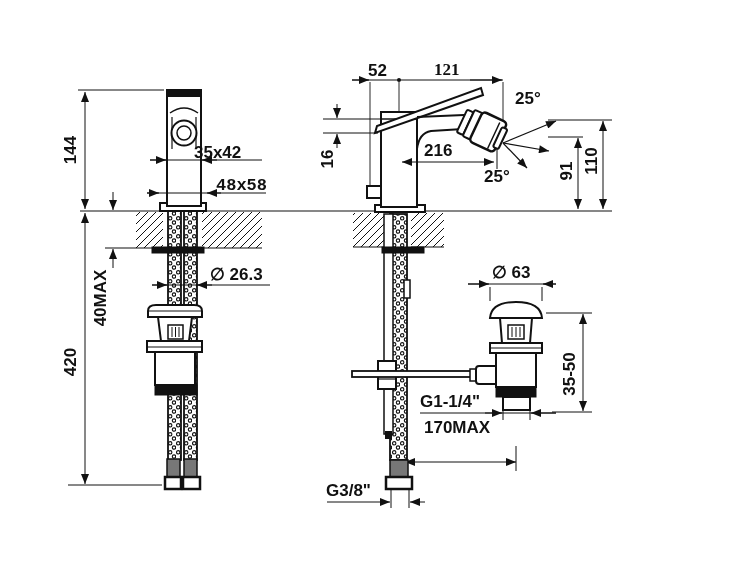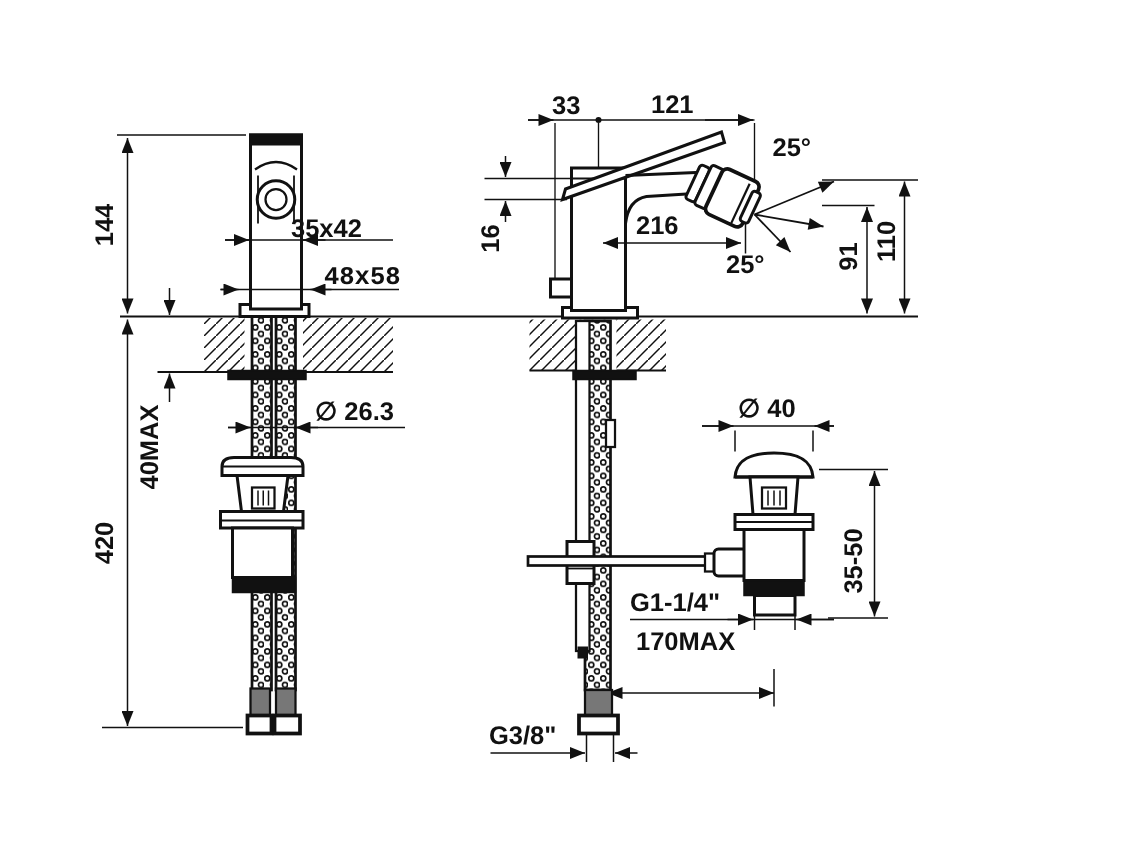--- a/index.html
+++ b/index.html
@@ -252,28 +252,28 @@
   </g>
 </svg>
 
   <div class="lbl rot" style="left:70px;top:150px;">144</div>
   <div class="lbl rot" style="left:70px;top:362px;">420</div>
   <div class="lbl rot" style="left:100px;top:298px;">40MAX</div>
   <div class="lbl" style="left:194px;top:144px;">35x42</div>
   <div class="lbl" style="left:216px;top:177px;font-family:Liberation Mono, monospace;">48x58</div>
   <div class="lbl" style="left:210px;top:266px;">∅ 26.3</div>
 
-  <div class="lbl" style="left:368px;top:62px;">33</div>
-  <div class="lbl" style="left:434px;top:61px;">121</div>
+  <div class="lbl" style="left:368px;top:62px;">52</div>
+  <div class="lbl" style="left:434px;top:61px;font-family:Liberation Serif, serif;">121</div>
   <div class="lbl" style="left:515px;top:90px;">25°</div>
   <div class="lbl" style="left:484px;top:168px;">25°</div>
   <div class="lbl" style="left:424px;top:142px;">216</div>
   <div class="lbl rot" style="left:327px;top:159px;">16</div>
   <div class="lbl rot" style="left:566px;top:171px;">91</div>
   <div class="lbl rot" style="left:591px;top:161px;">110</div>
 
-  <div class="lbl" style="left:492px;top:264px;">∅ 40</div>
+  <div class="lbl" style="left:492px;top:264px;">∅ 63</div>
   <div class="lbl rot" style="left:569px;top:374px;">35-50</div>
   <div class="lbl" style="left:420px;top:393px;">G1-1/4"</div>
   <div class="lbl" style="left:424px;top:419px;">170MAX</div>
   <div class="lbl" style="left:326px;top:482px;">G3/8"</div>
 
 </div>
 
 </body></html>

